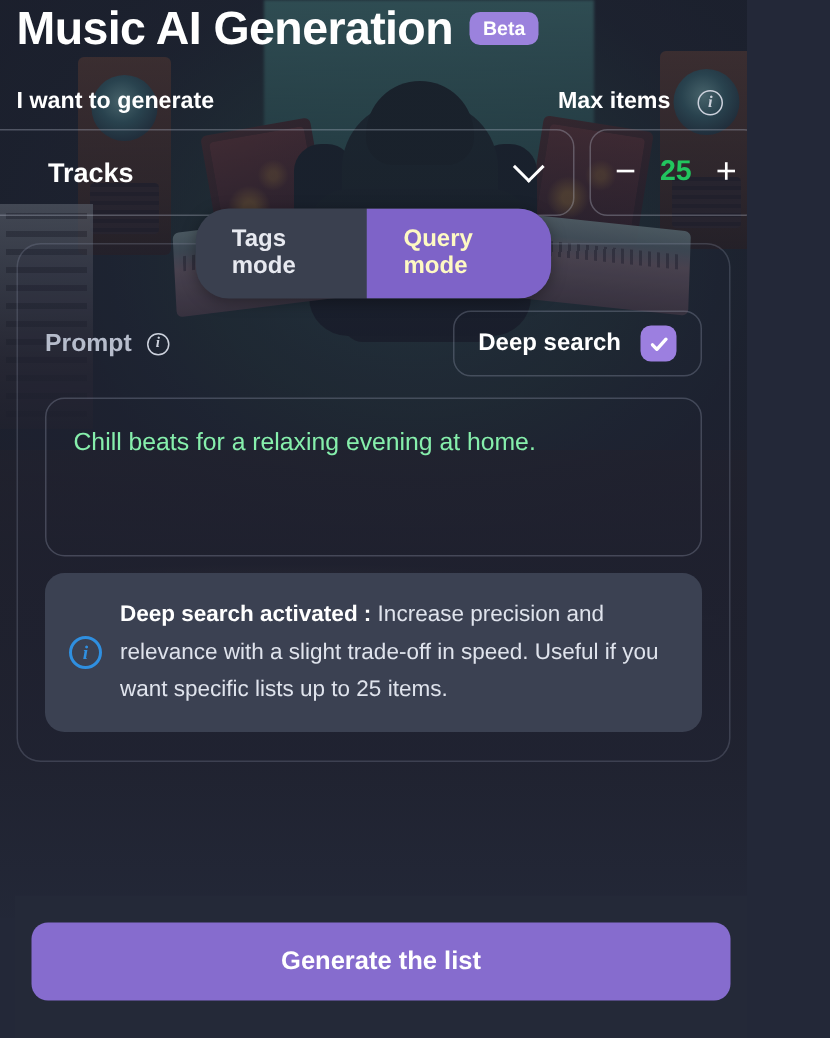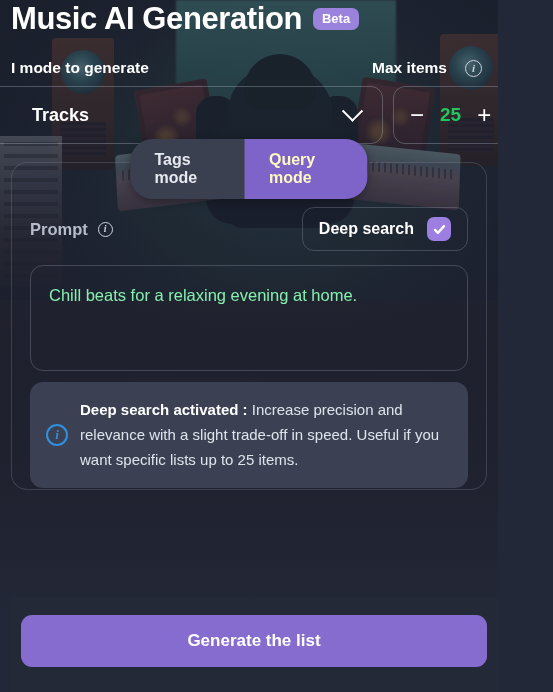--- a/index.html
+++ b/index.html
@@ -288,21 +288,21 @@
     font-size: 19px;
     font-weight: 700;
   }
 
   
   .card {
     position: relative;
     margin-top: 18px;
     border: 1px solid rgba(168,176,198,0.22);
     border-radius: 16px;
-    padding: 40px 18px 1px;
+    padding: 40px 18px 19px;
     background: rgba(34,38,54,0.14);
   }
 
   .mode-toggle {
     position: absolute;
     top: -24px;
     left: 50%;
     transform: translateX(-50%);
     display: flex;
     border-radius: 22px;
@@ -484,21 +484,21 @@
 
   <div class="content">
 
     <div class="title-row">
       <div class="page-title">Music AI Generation</div>
       <div class="beta-badge">Beta</div>
     </div>
 
 
     <div class="field-labels">
-      <div class="label left">I mode to generate</div>
+      <div class="label left">I want to generate</div>
       <div class="label-right-wrap">
         <div class="label">Max items</div>
         <span class="icon-info">i</span>
       </div>
     </div>
 
     <div class="controls-row">
       <div class="select-box">
         <span>Tracks</span>
         <span class="chev"></span>

